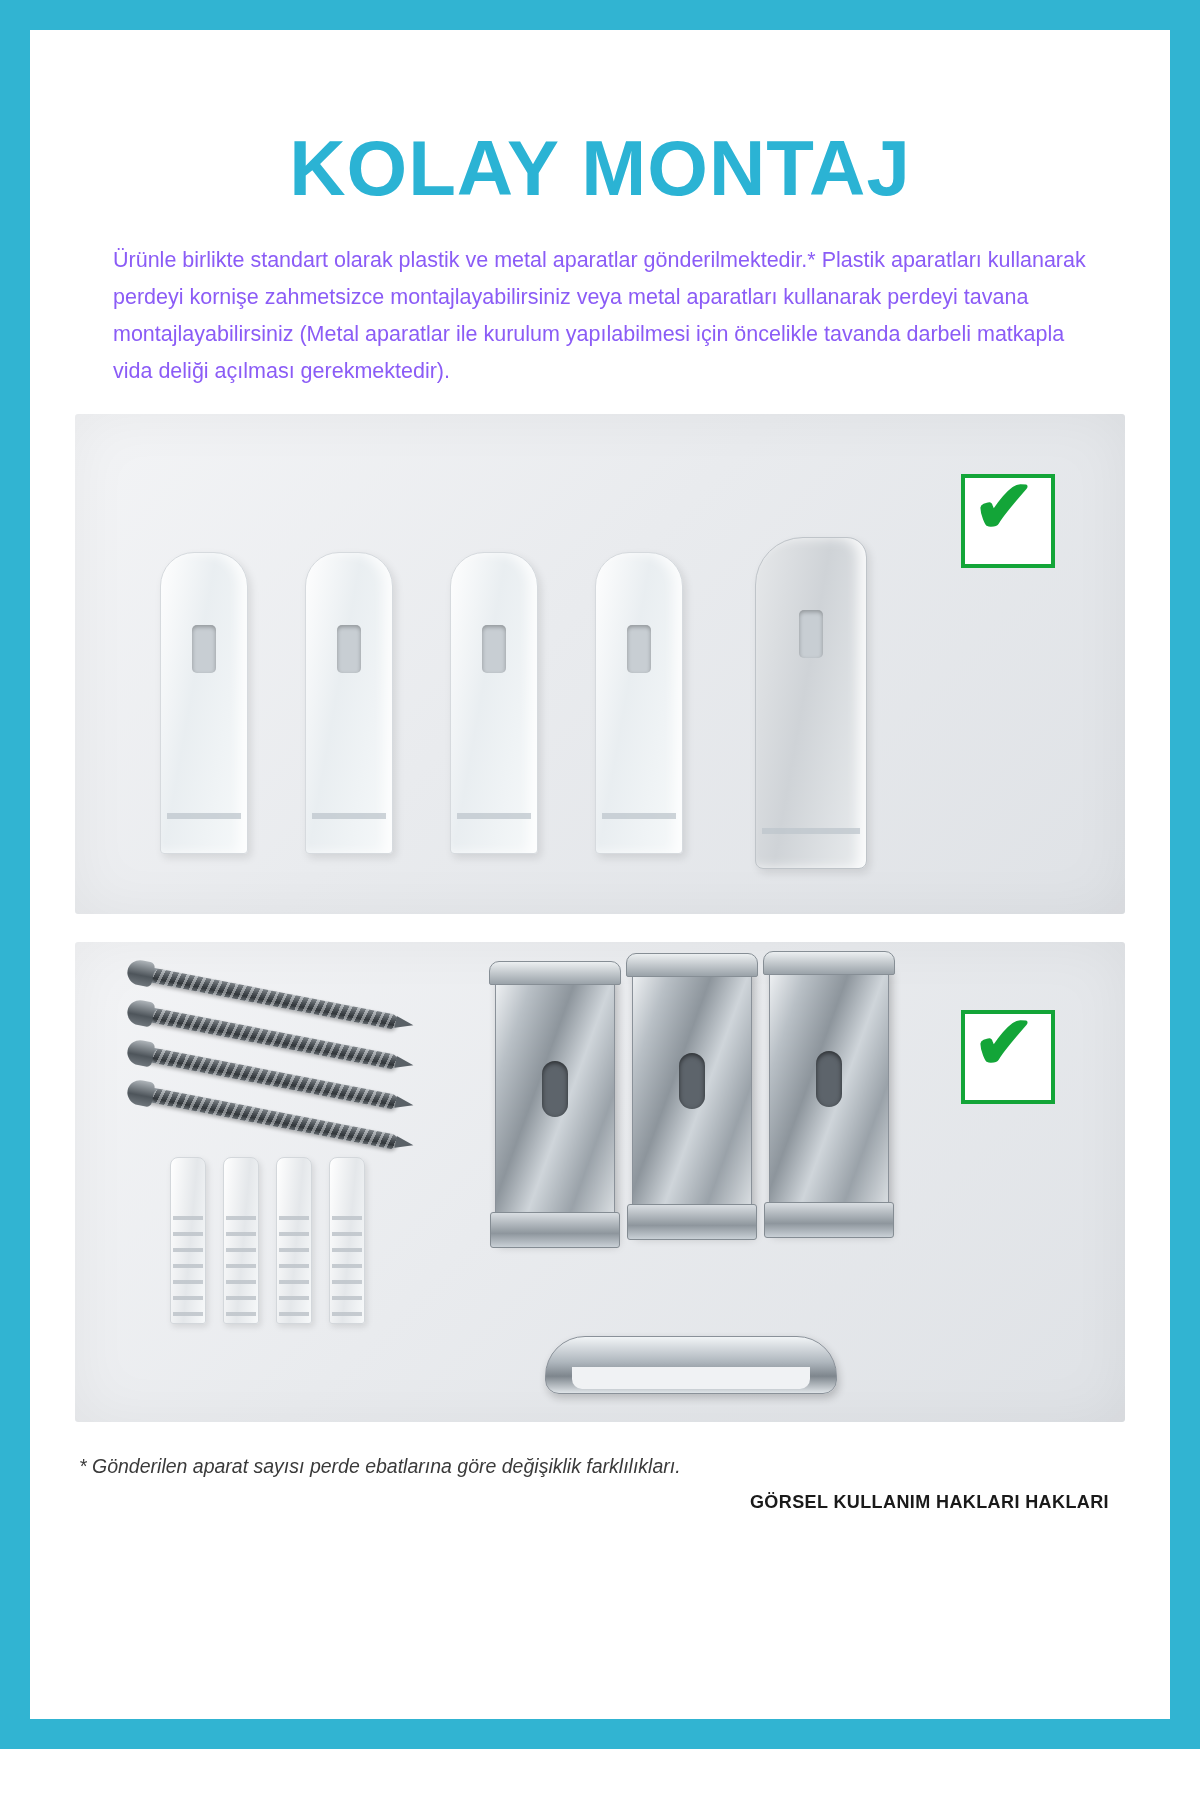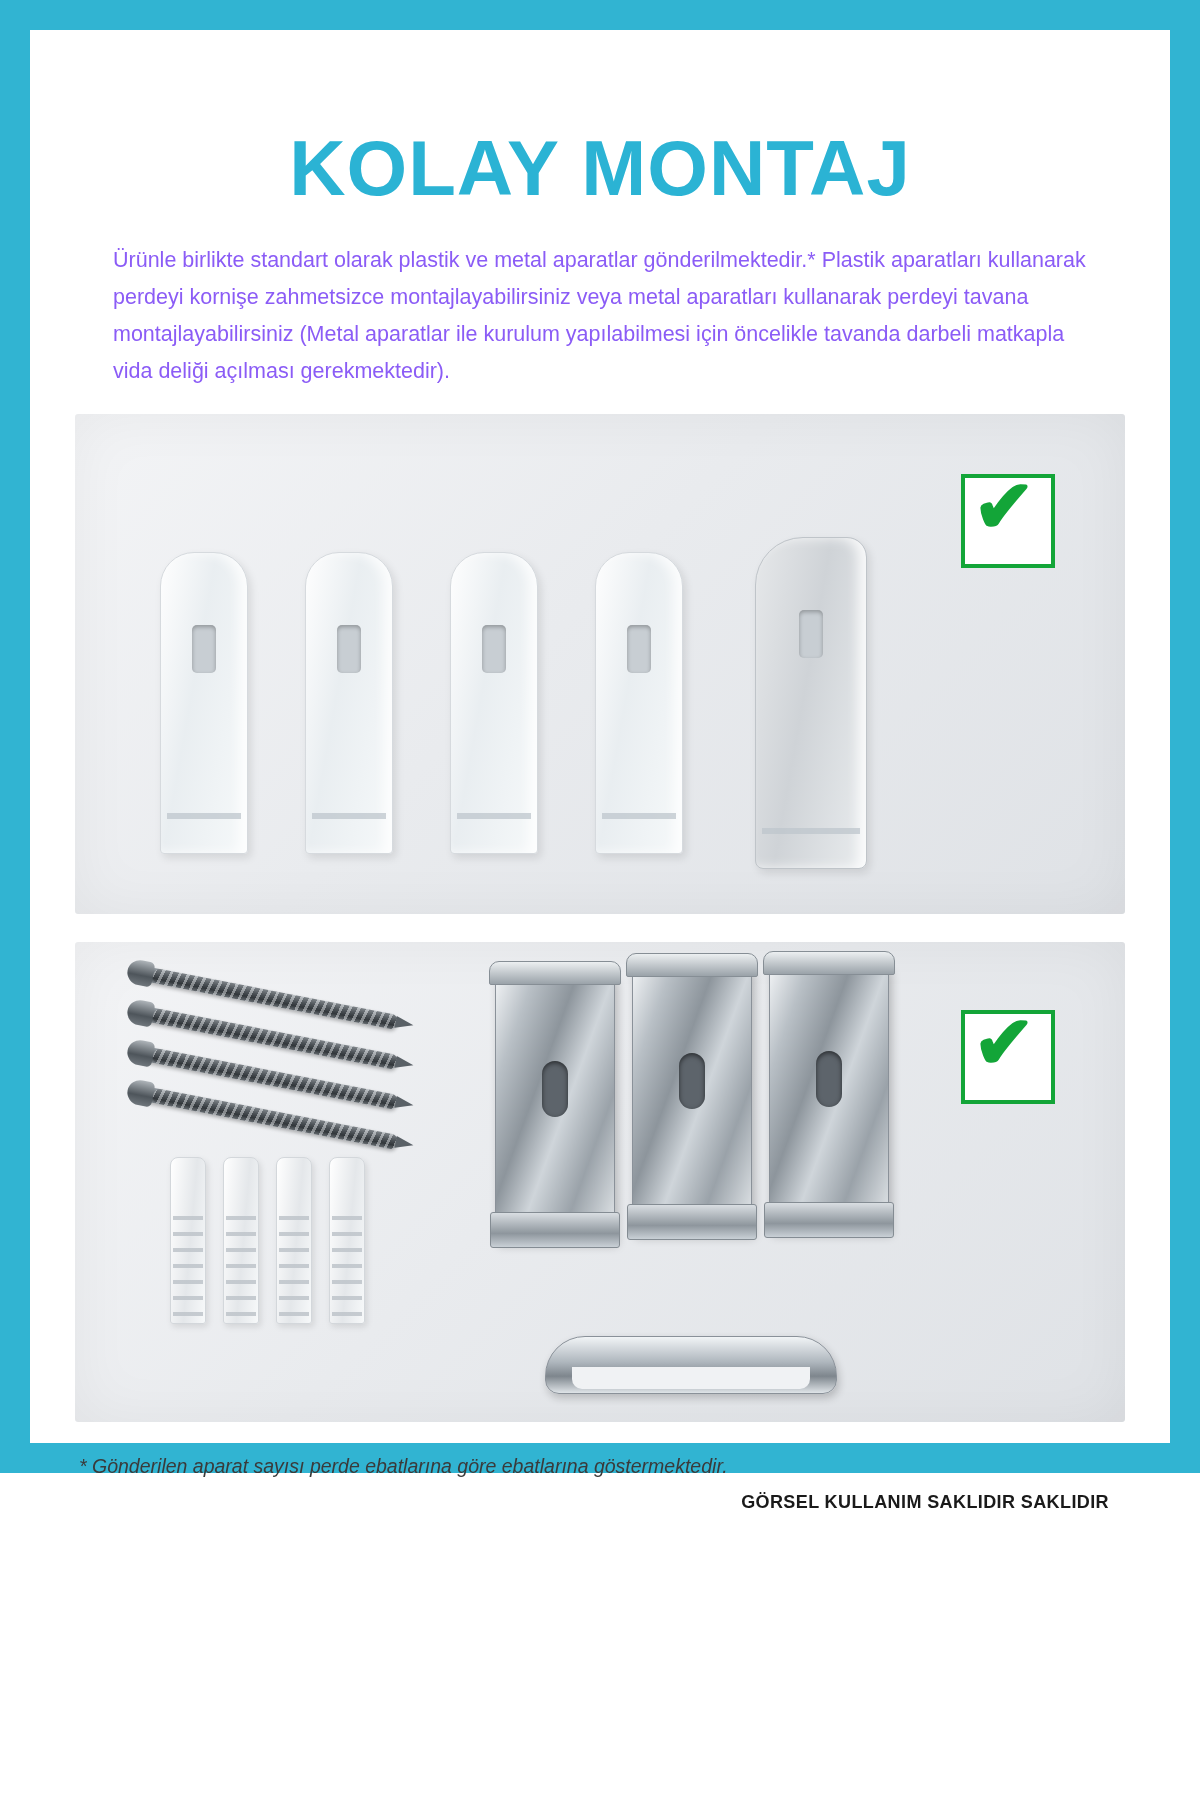--- a/index.html
+++ b/index.html
@@ -9,21 +9,21 @@
   }
   body {
     width: 1200px;
     height: 1800px;
     font-family: "Liberation Sans", sans-serif;
     overflow: hidden;
   }
   .page {
     position: relative;
     width: 1200px;
-    height: 1473px;
+    height: 1749px;
     box-sizing: border-box;
     background: #ffffff;
     border: 30px solid #31b4d2;
   }
   .inner {
     position: relative;
     width: 100%;
     height: 100%;
     box-sizing: border-box;
     padding: 40px 45px 10px 45px;
@@ -308,18 +308,18 @@
       </div>
 
       <div class="metal-strip" style="left:470px; bottom:28px;"></div>
 
       <div class="checkbox" style="right:70px; top:68px;">
         <span class="tick">✔</span>
       </div>
     </div>
 
     <div class="footnotes">
-      <div class="footnote">* Gönderilen aparat sayısı perde ebatlarına göre ebatlarına göstermektedir.</div>
-      <div class="rights">GÖRSEL KULLANIM SAKLIDIR SAKLIDIR</div>
+      <div class="footnote">* Gönderilen aparat sayısı perde ebatlarına göre değişiklik farklılıkları.</div>
+      <div class="rights">GÖRSEL KULLANIM HAKLARI HAKLARI</div>
     </div>
 
   </div>
 </div>
 
 </body></html>

